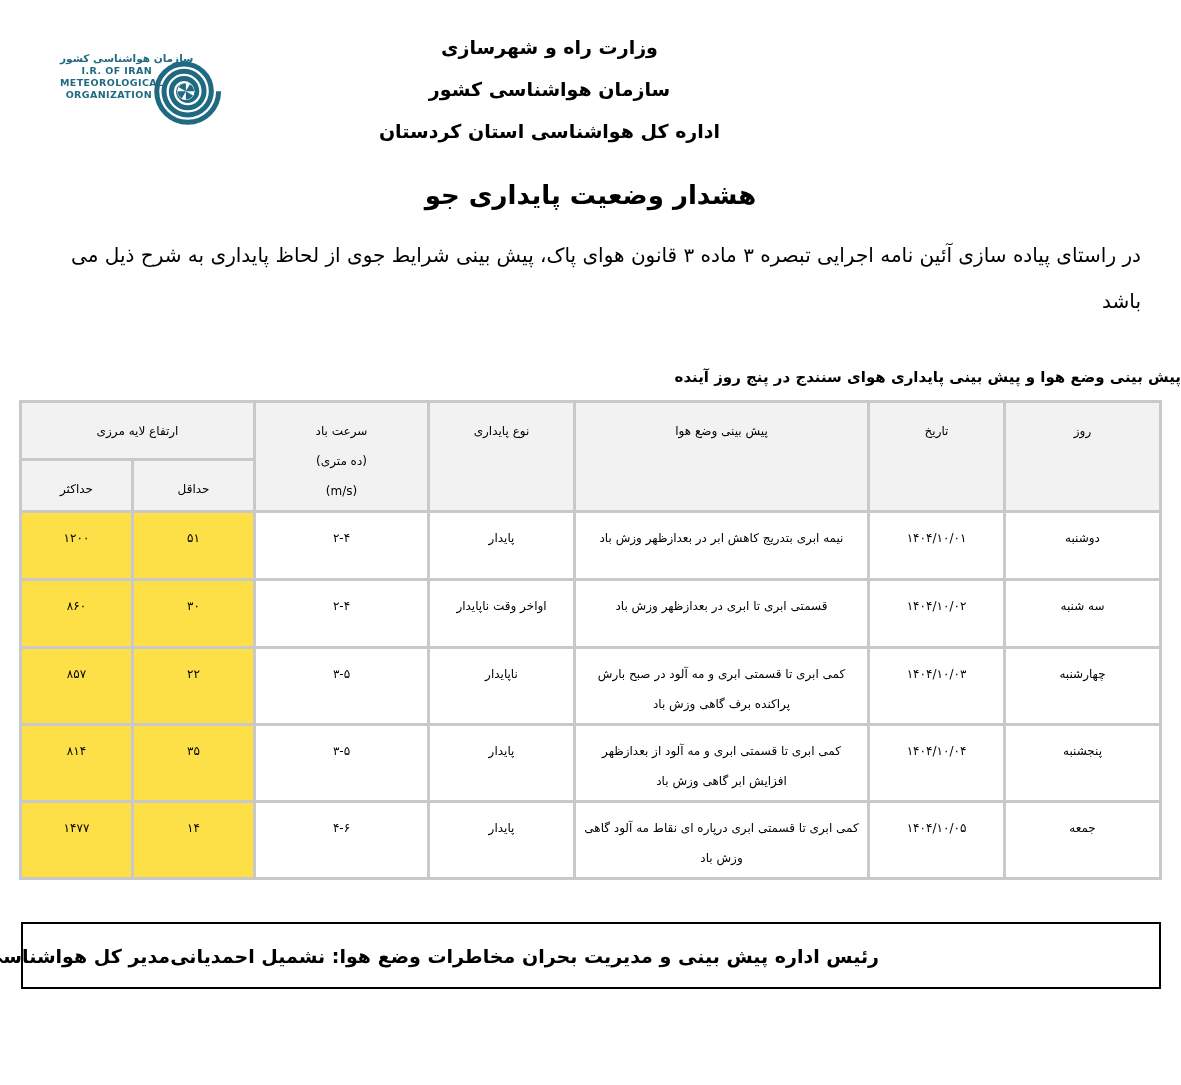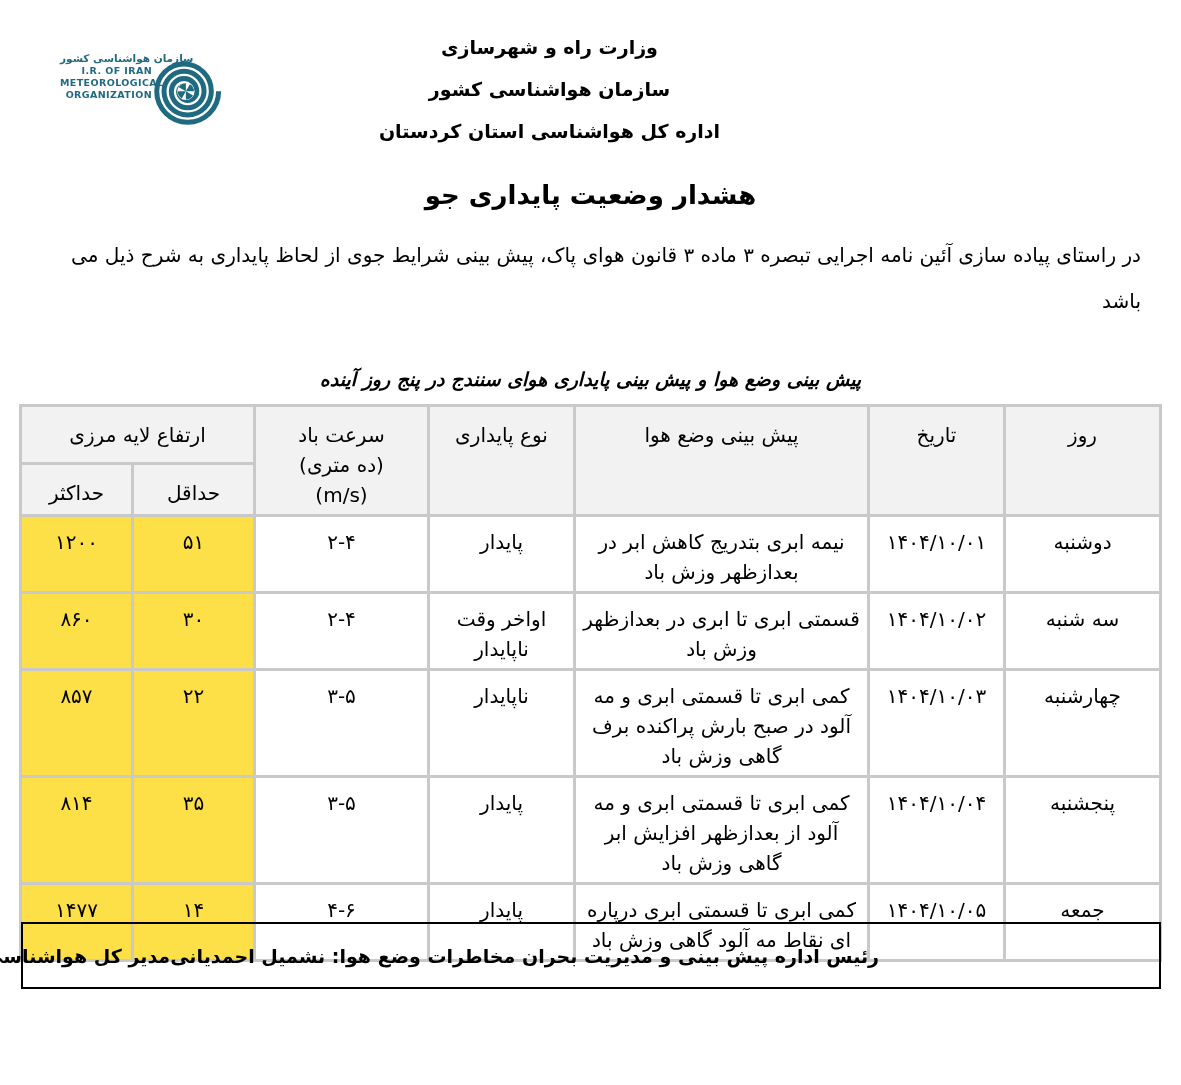--- a/index.html
+++ b/index.html
@@ -40,33 +40,33 @@
   .doc-title {
     margin-top:28px; text-align:center;
     font-size:26px; font-weight:bold;
   }
   .intro {
     margin:22px 40px 0 40px;
     font-size:20px; font-weight:normal; line-height:46px;
     text-align:right;
   }
   .table-title {
-    margin-top:44px; text-align:center;
-    font-size:19px; font-weight:bold;font-style:italic;
+    margin-top:44px; text-align:right;
+    font-size:15px; font-weight:bold;
   }
 
   
   table.forecast {
     border-collapse:collapse;
     margin:14px auto 0 auto;
     width:1140px; table-layout:fixed;
   }
   table.forecast td, table.forecast th {
     border:3px solid #c9c9c9;
-    font-size:20px; font-weight:normal;
+    font-size:12px; font-weight:normal;
     text-align:center; vertical-align:top;
     padding:10px 6px 4px 6px;
     line-height:30px;
   }
   table.forecast th { background:#f2f2f2; padding-top:13px; }
   th.wind-head { white-space:pre-line; line-height:30px; padding-top:13px; }
   tr.head-row1 { height:55px; }
   tr.head-row2 { height:46px; }
   tr.data-row  { height:68px; }
   td.shaded { background:#fde047; }

